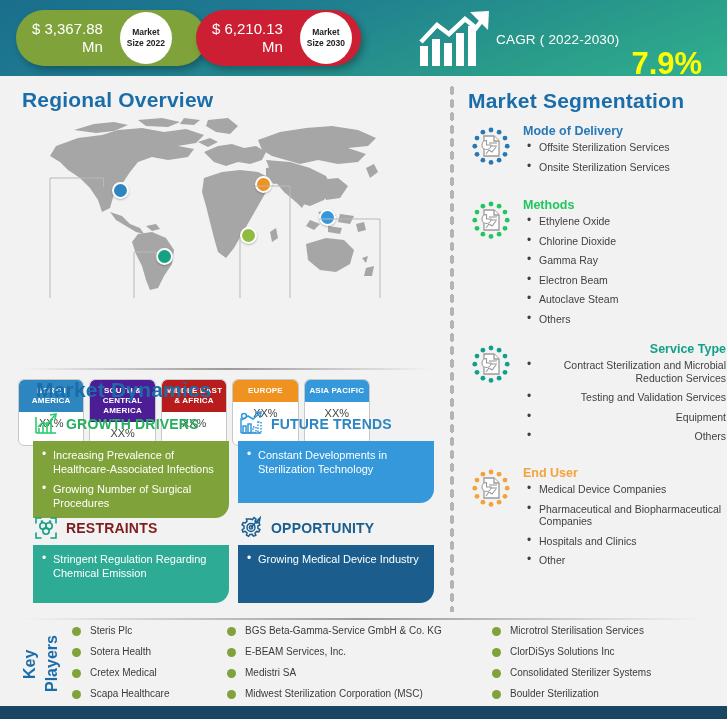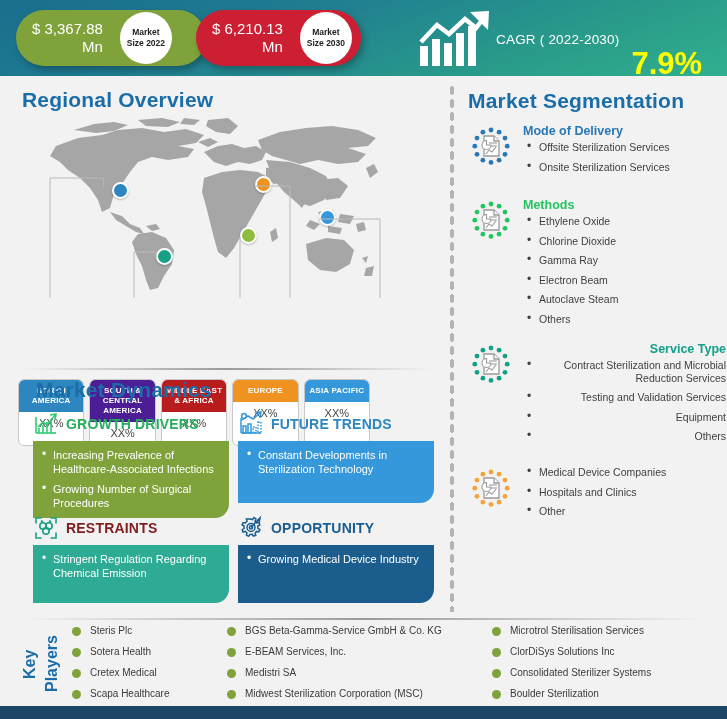--- a/index.html
+++ b/index.html
@@ -499,22 +499,24 @@
           <path d="M30 10 v5 h5"></path>
         </g>
         <g stroke="#9a9a9a" stroke-width="1.1" fill="none">
           <line x1="25" y1="17" x2="33" y2="17"></line>
             <line x1="25" y1="20" x2="33" y2="20"></line>
           <path d="M22 28 l3 -4 l3 2 l4 -5"></path>
         </g>
         <path d="M22.5 14.5 a4.5 4.5 0 1 0 4.5 4.5 h-4.5 z" fill="#fff" stroke="#9a9a9a" stroke-width="1.1"></path>
       </svg>
       <div class="seg-body">
+        <div class="seg-title" style="color:#f2a33c;">End User</div>
         <ul>
           <li>Medical Device Companies</li>
+          <li>Pharmaceutical and Biopharmaceutical Companies</li>
           <li>Hospitals and Clinics</li>
           <li>Other</li>
         </ul>
       </div>
     </div>
   </div>
 
   <div class="hr-grad2"></div>
 
   <div id="keyplayers">

